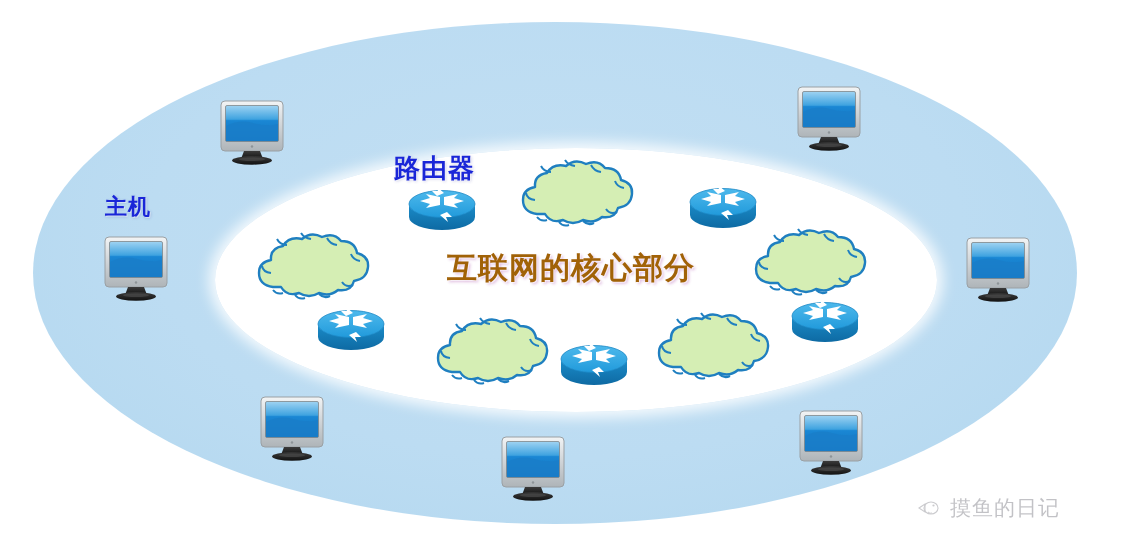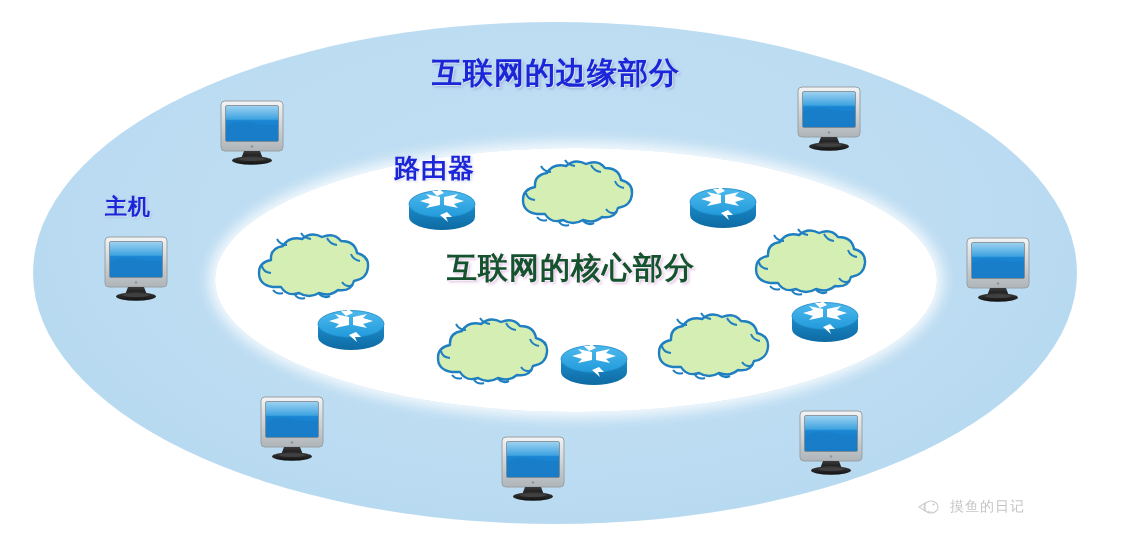--- a/index.html
+++ b/index.html
@@ -52,21 +52,21 @@
     left: 432px;
     top: 58px;
     font-size: 30px;
     color: #1a26d8;
     text-shadow: 1px 1px 0 rgba(255,255,255,0.55), 2px 2px 3px rgba(60,60,160,0.28);
   }
   .title-core {
     left: 447px;
     top: 253px;
     font-size: 30px;
-    color: #14532d;
+    color: #a16207;
     text-shadow: 1px 1px 0 rgba(255,255,255,0.6), 2px 2px 3px rgba(150,30,150,0.3);
   }
   .label-host {
     left: 105px;
     top: 196px;
     font-size: 22px;
     color: #1a26d8;
     text-shadow: 1px 1px 0 rgba(255,255,255,0.5), 1px 1px 3px rgba(60,60,160,0.3);
     text-align: center;
   }
@@ -100,36 +100,35 @@
     position: absolute;
     left: 915px;
     top: 494px;
     display: flex;
     align-items: center;
     gap: 9px;
     opacity: 0.30;
   }
   .watermark .wm-logo { width: 26px; height: 26px; }
   .watermark .wm-text {
-    font-size: 14px;
+    font-size: 21px;
     color: #3a3a46;
     white-space: nowrap;
     letter-spacing: 1px;
   }
 </style>
 </head>
 <body>
 
 <div id="stage">
 
   <div class="edge-ellipse"></div>
 
   <div class="core-ellipse"></div>
 
-  <div class="label title-edge">互联网的边缘部分</div>
   <div class="label title-core">互联网的核心部分</div>
 
   <div class="label label-host">主机</div>
   <div class="label label-router">路由器</div>
   <div class="label label-network">网络</div>
 
   <div id="networks-layer">
       <div class="node cloud" style="left: 245px; top: 225px;">
   <svg viewBox="0 0 132 84">
     <path d="M28 62

